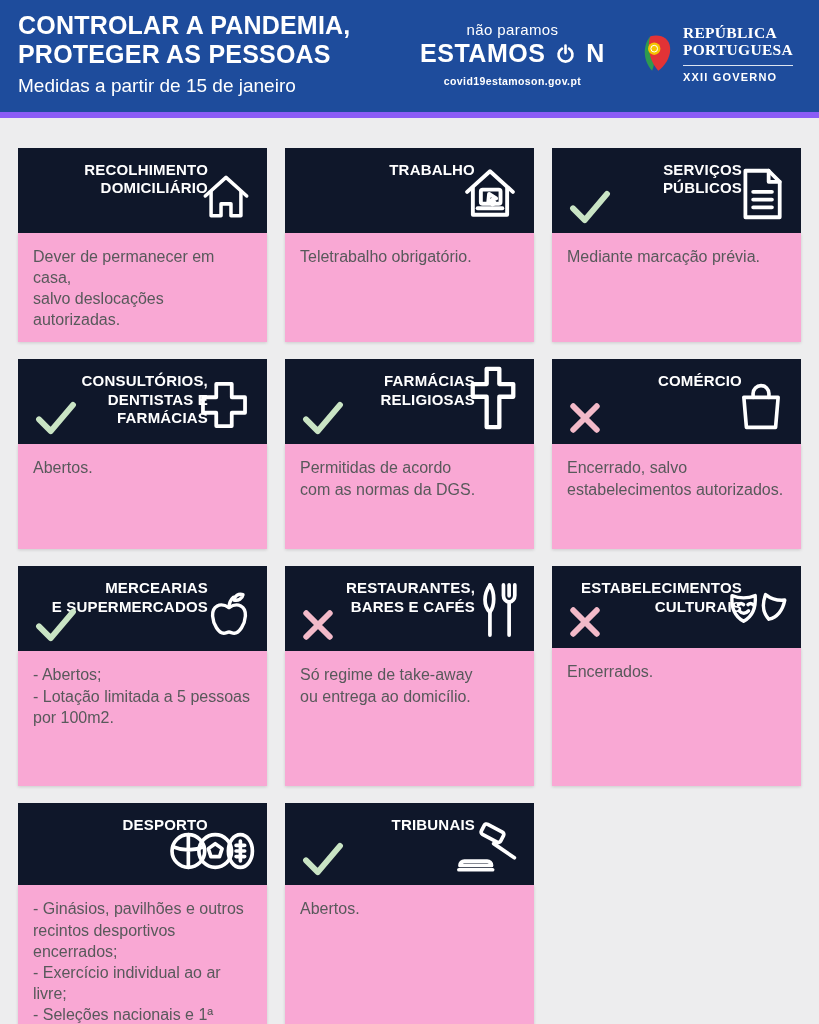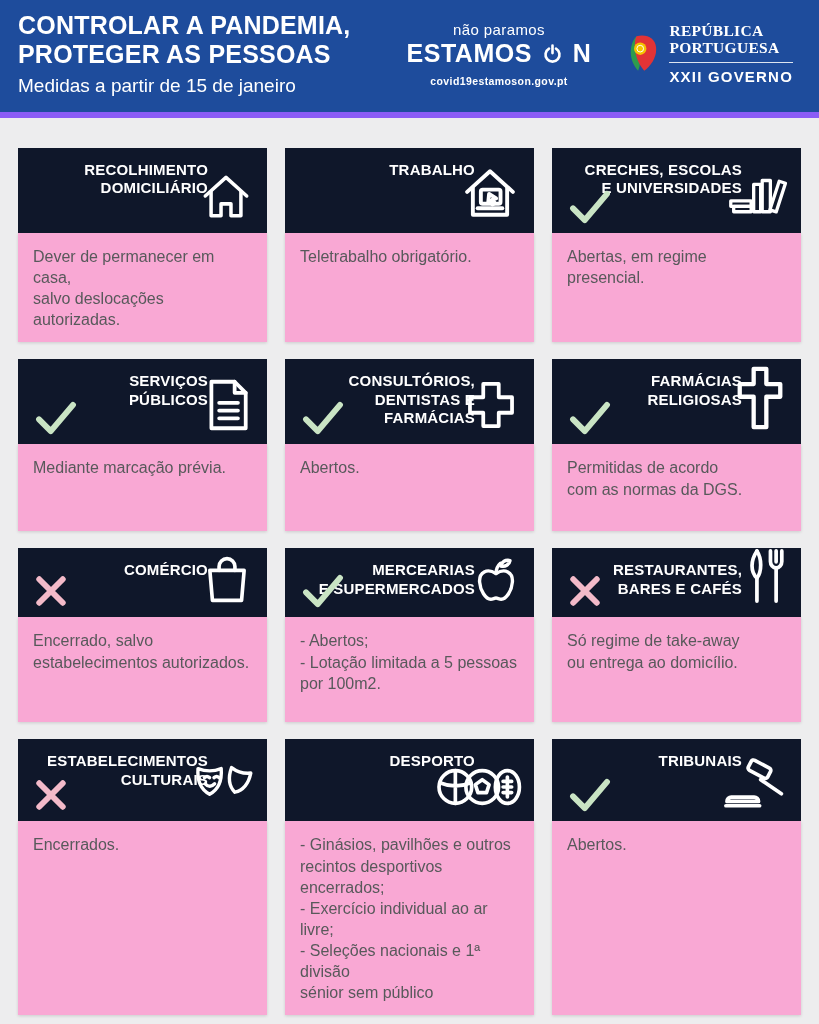--- a/index.html
+++ b/index.html
@@ -25,35 +25,35 @@
   .subtitle{color:#fff;font-size:19px;font-weight:400;margin-top:7px;}
   .header-right{display:flex;align-items:center;gap:34px;}
   .logo-block{text-align:center;color:#fff;}
   .logo-tagline{font-size:15px;font-weight:400;letter-spacing:.4px;}
   .logo-brand{font-size:25px;font-weight:700;letter-spacing:.5px;display:flex;align-items:center;justify-content:center;gap:10px;margin-top:1px;}
   .logo-brand svg{width:21px;height:21px;display:block;}
   .logo-url{font-size:10.5px;font-weight:700;letter-spacing:.4px;margin-top:7px;}
   .gov-block{display:flex;align-items:center;gap:10px;color:#fff;}
   .gov-flag svg{width:34px;height:40px;display:block;}
   .gov-name{font-family:"Liberation Serif","DejaVu Serif",serif;font-weight:700;font-size:15.5px;line-height:1.08;letter-spacing:.3px;white-space:pre-line;}
-  .gov-sub{border-top:1.5px solid rgba(255,255,255,.85);margin-top:6px;padding-top:5px;font-size:15px;font-weight:700;letter-spacing:1.2px;font-family:"Liberation Sans",sans-serif;}
+  .gov-sub{border-top:1.5px solid rgba(255,255,255,.85);margin-top:6px;padding-top:5px;font-size:11px;font-weight:700;letter-spacing:1.2px;font-family:"Liberation Sans",sans-serif;}
   
   .grid{
     display:grid;grid-template-columns:repeat(3,1fr);
     column-gap:18px;row-gap:17px;
     padding:30px 18px 0 18px;
   }
   .card{display:flex;flex-direction:column;}
   .card-head{
     background:#0f172a;color:#fff;position:relative;
     padding:13px 14px 18px 15px;box-sizing:border-box;text-align:right;
   }
   .r1 .card-head{height:85px}
   .r2 .card-head{height:85px}
-  .r3 .card-head{height:69px}
+  .r3 .card-head{height:85px}
   .r4 .card-head{height:82px}
   .card-title{font-size:15px;font-weight:700;line-height:1.22;letter-spacing:.2px;white-space:pre-line;max-width:175px;}
   .mark{position:absolute;left:15px;bottom:9px;}
   .mark.check{width:46px;height:34px;}
   .mark.x{width:36px;height:34px;}
   .mark path{fill:none;stroke-linecap:round;stroke-linejoin:round;}
   .mark.check path{stroke:#c9e4c4;stroke-width:4.5;}
   .mark.x path{stroke:#f3bac9;stroke-width:4.5;}
   .card-icon{position:absolute;right:12px;bottom:8px;}
   .card-icon path,.card-icon rect,.card-icon circle,.card-icon ellipse{
@@ -133,39 +133,20 @@
         <path d="M4 13.5 L14 4.5 L24 13.5"></path>
         <path d="M6.5 11.8 V23.5 H21.5 V11.8"></path>
         <rect x="10" y="12.5" width="8.6" height="6.2" rx="0.8"></rect>
         <path d="M8.6 20.7 H19.4"></path>
         <path d="M13.6 14.4 l3.1 2 -1.5 0.4 0.85 1.65 -1.05 0.55 -0.85-1.65 -0.95 1 z" fill="#fff" stroke="none"></path>
       </svg>
     </div>
     <div class="card-body">Teletrabalho obrigatório.</div>
   </div>
 
-  <div class="card r1">
-    <div class="card-head">
-      <div class="card-title">CRECHES, ESCOLAS
-E UNIVERSIDADES</div>
-      <svg class="mark check" viewBox="0 0 32 26">
-          <path d="M3 14 l9 9 L29 3"></path>
-        </svg>
-      <svg class="card-icon" width="66" height="56" viewBox="0 0 34 28">
-        <rect x="4" y="16" width="10.5" height="2.8"></rect>
-        <rect x="5.5" y="18.8" width="9" height="2.8"></rect>
-        <rect x="15.8" y="7.5" width="3.6" height="14.1"></rect>
-        <rect x="20.2" y="5.5" width="4.2" height="16.1"></rect>
-        <g transform="rotate(18 28 14)">
-            <rect x="26.4" y="6" width="3.4" height="15.5"></rect>
-          </g>
-      </svg>
-    </div>
-    <div class="card-body">Abertas, em regime presencial.</div>
-  </div>
 
   <div class="card r2">
     <div class="card-head">
       <div class="card-title">SERVIÇOS
 PÚBLICOS</div>
       <svg class="mark check" viewBox="0 0 32 26">
           <path d="M3 14 l9 9 L29 3"></path>
         </svg>
       <svg class="card-icon" width="54" height="62" viewBox="0 0 24 28">
         <path d="M4.5 3.5 H15 L20 8.5 V24.5 H4.5 Z"></path>

